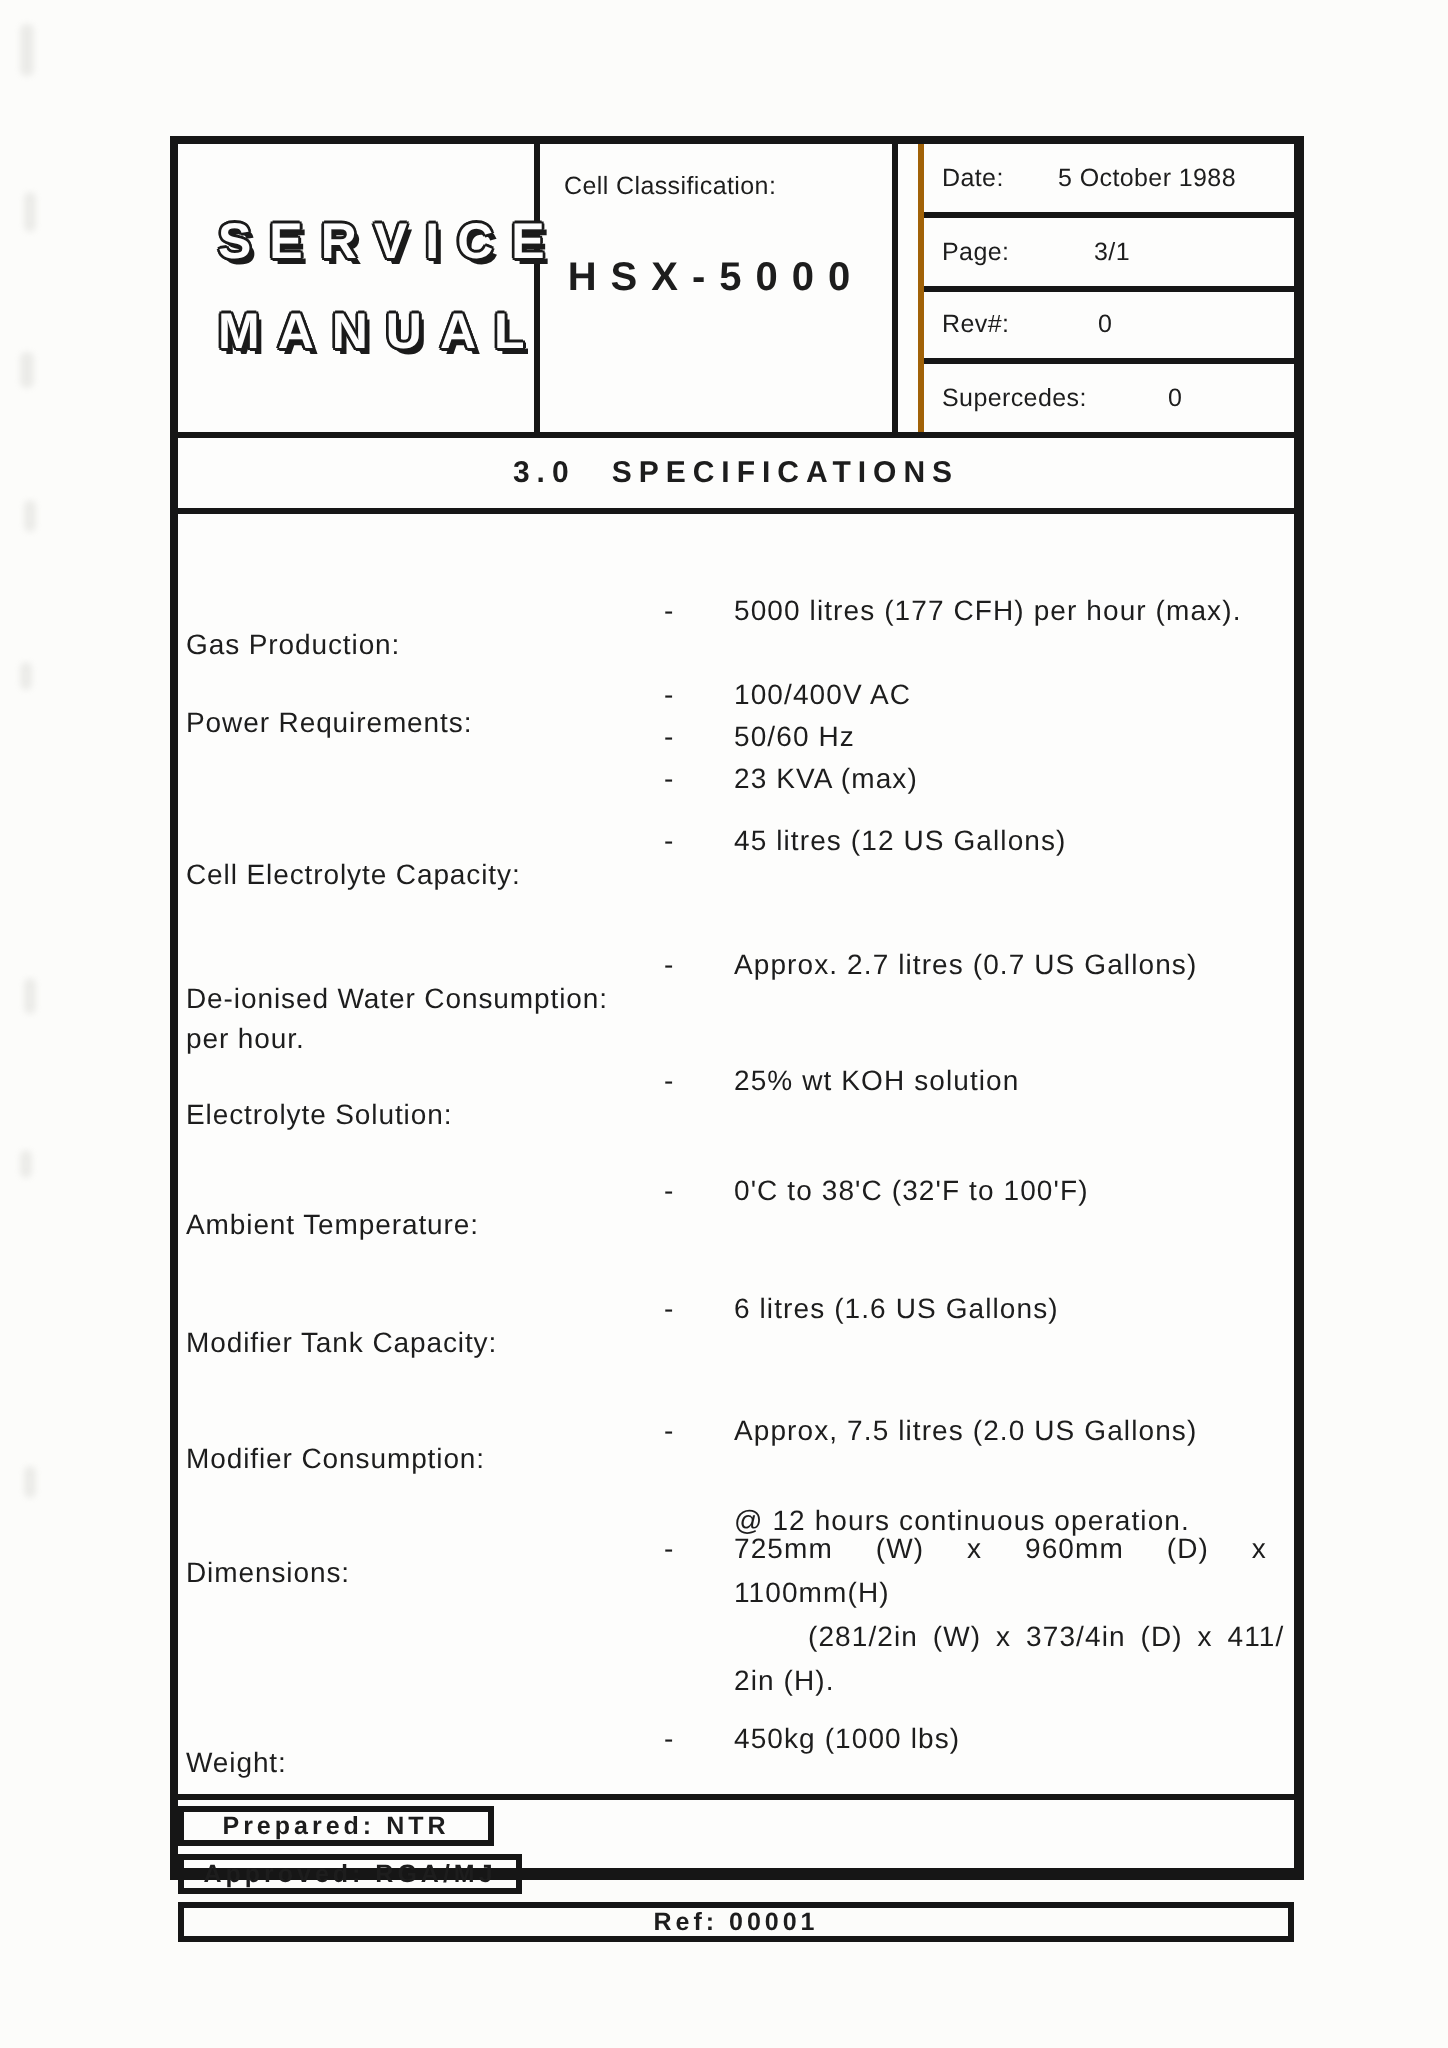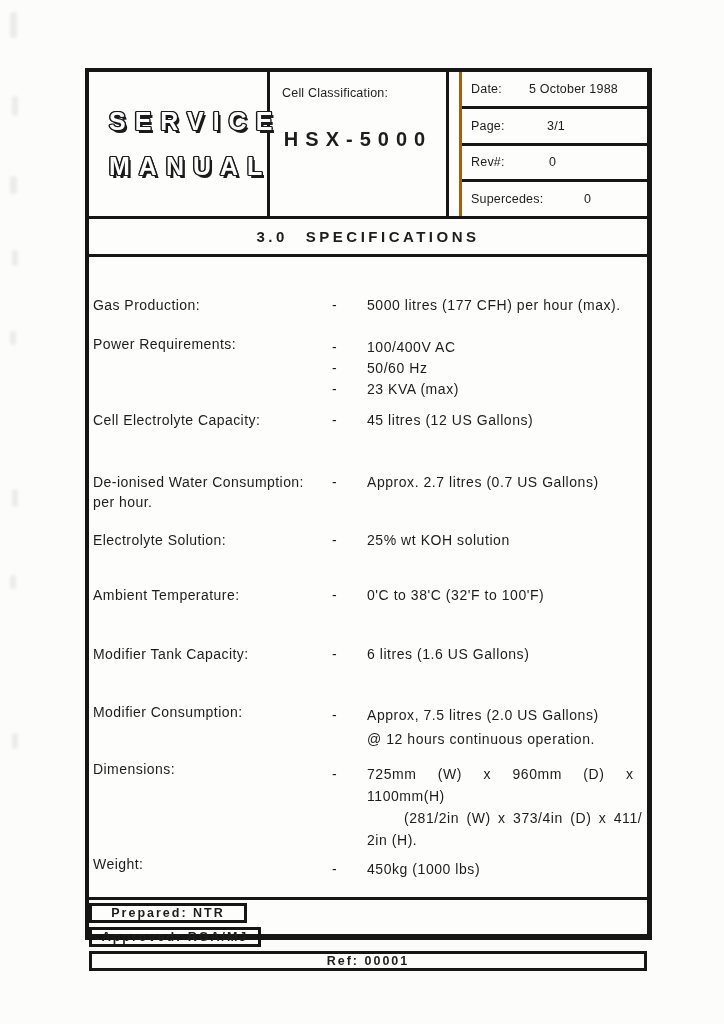--- a/index.html
+++ b/index.html
@@ -39,21 +39,21 @@
   .meta-row.r1 .meta-value{left:85px;}
   .meta-row.r2 .meta-value{left:87px;}
   .meta-row.r3 .meta-value{left:122px;}
   
   .section-bar{height:35px;flex-shrink:0;border-bottom:3px solid #161616;
     display:flex;align-items:center;justify-content:center;gap:18px;
     font-size:15px;font-weight:bold;letter-spacing:3.5px;}
   
   .body-area{flex:1;position:relative;font-size:14px;}
   .spec{position:absolute;left:0;right:0;}
-  .spec-label{position:absolute;left:4px;top:0;width:238px;line-height:20px;letter-spacing:0.45px;}
+  .spec-label{position:absolute;left:4px;top:17px;width:238px;line-height:20px;letter-spacing:0.45px;}
   .spec-lines{position:absolute;left:243px;top:0;right:2px;}
   .spec-line{display:flex;line-height:21px;letter-spacing:0.55px;}
   .spec-line .dash{width:35px;flex-shrink:0;}
   .spec-line .txt{white-space:nowrap;}
   .spec-line .txt.wide{word-spacing:17px;}
   .spec-line .txt.mid{word-spacing:3px;}
   
   .footer{height:37px;flex-shrink:0;border-top:3px solid #161616;
     display:flex;gap:4px;padding:3px 0 2px;box-sizing:border-box;flex-direction:column;}
   .footer-cell{border:3px solid #161616;box-sizing:border-box;
@@ -201,21 +201,21 @@
       </div>
     </div>
 
     <div class="spec" style="top:445px;">
       <div class="spec-label">Modifier Consumption:</div>
       <div class="spec-lines" style="margin-top:1px;">
         <div class="spec-line" style="line-height:24px;">
             <span class="dash">-</span>
             <span class="txt">Approx, 7.5 litres (2.0 US Gallons)</span>
           </div>
-        <div class="spec-line" style="line-height:24px;">
+        <div class="spec-line" style="line-height:24px;margin-top:21px;">
             <span class="dash"></span>
             <span class="txt">@ 12 hours continuous operation.</span>
           </div>
       </div>
     </div>
 
     <div class="spec" style="top:502px;">
       <div class="spec-label">Dimensions:</div>
       <div class="spec-lines" style="margin-top:4px;">
         <div class="spec-line" style="line-height:22px;">

